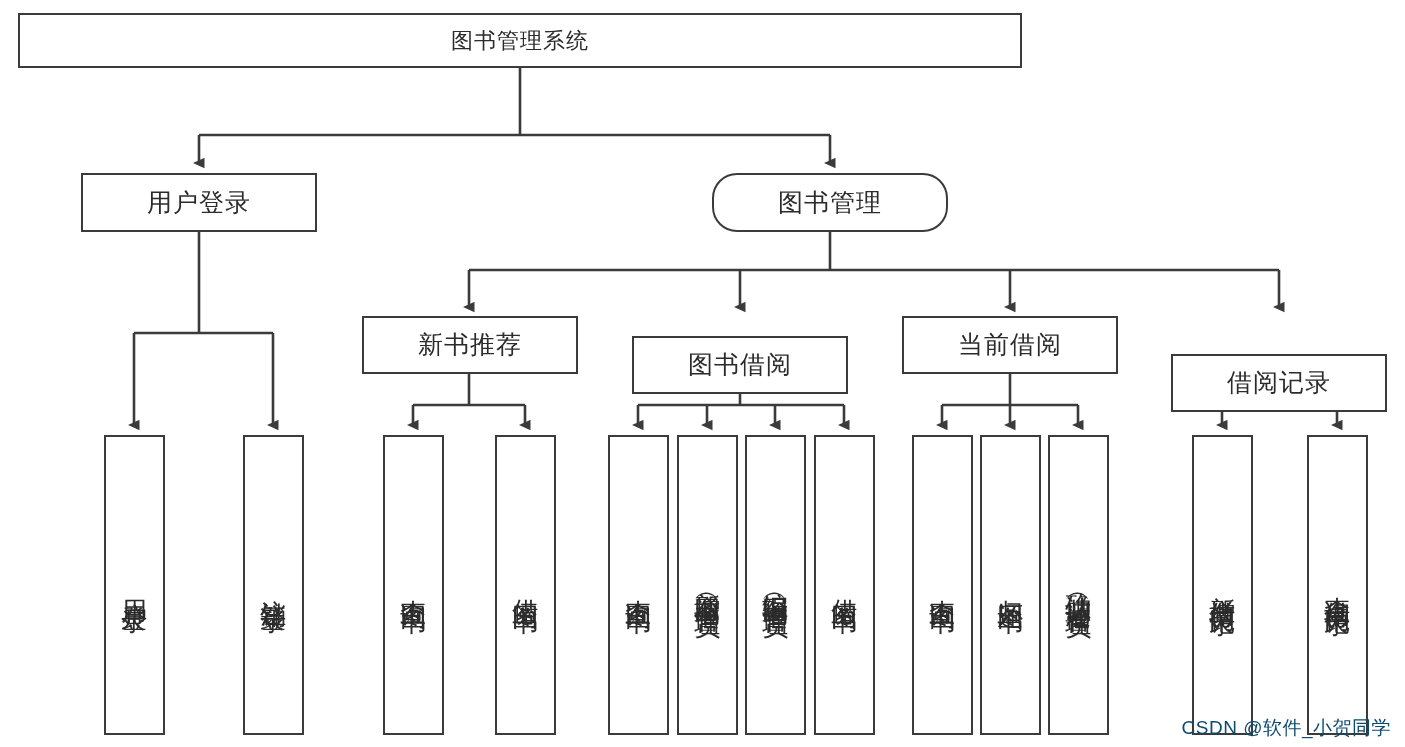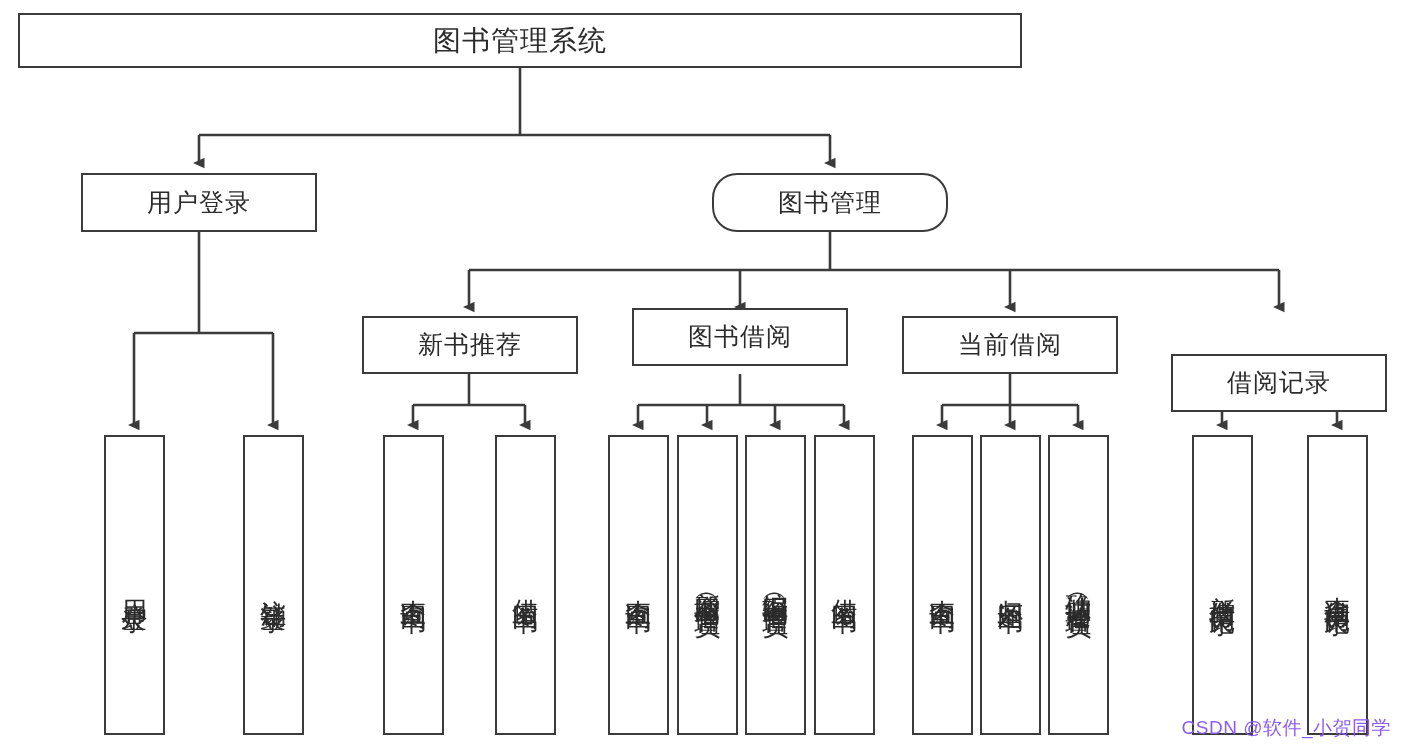--- a/index.html
+++ b/index.html
@@ -47,28 +47,28 @@
     letter-spacing: 1px;
   }
   .node.vertical .label {
     writing-mode: vertical-rl;
     text-orientation: upright;
     font-size: 26px;
     letter-spacing: 3px;
     white-space: nowrap;
   }
   .node.root .label {
-    font-size: 28px;
+    font-size: 22px;
   }
   .watermark {
     position: absolute;
     right: 14px;
     bottom: 6px;
     font-size: 19px;
-    color: #8b5cf6;
+    color: #0c4a6e;
     letter-spacing: 0.5px;
     white-space: nowrap;
     user-select: none;
   }
 </style>
 </head>
 <body>
 
 <div id="canvas">
 
@@ -132,21 +132,21 @@
   </div>
 
   <div class="node horizontal" style="left:712px; top:173px; width:236px; height:59px;border-radius:25px;">
     <span class="label">图书管理</span>
   </div>
 
   <div class="node horizontal" style="left:362px; top:316px; width:216px; height:58px;">
     <span class="label">新书推荐</span>
   </div>
 
-  <div class="node horizontal" style="left:632px; top:308px; width:216px; height:58px;">
+  <div class="node horizontal" style="left:632px; top:336px; width:216px; height:58px;">
     <span class="label">图书借阅</span>
   </div>
 
   <div class="node horizontal" style="left:902px; top:316px; width:216px; height:58px;align-items:center;">
     <span class="label">当前借阅</span>
   </div>
 
   <div class="node horizontal" style="left:1171px; top:316px; width:216px; height:58px;margin-top:38px;">
     <span class="label">借阅记录</span>
   </div>

